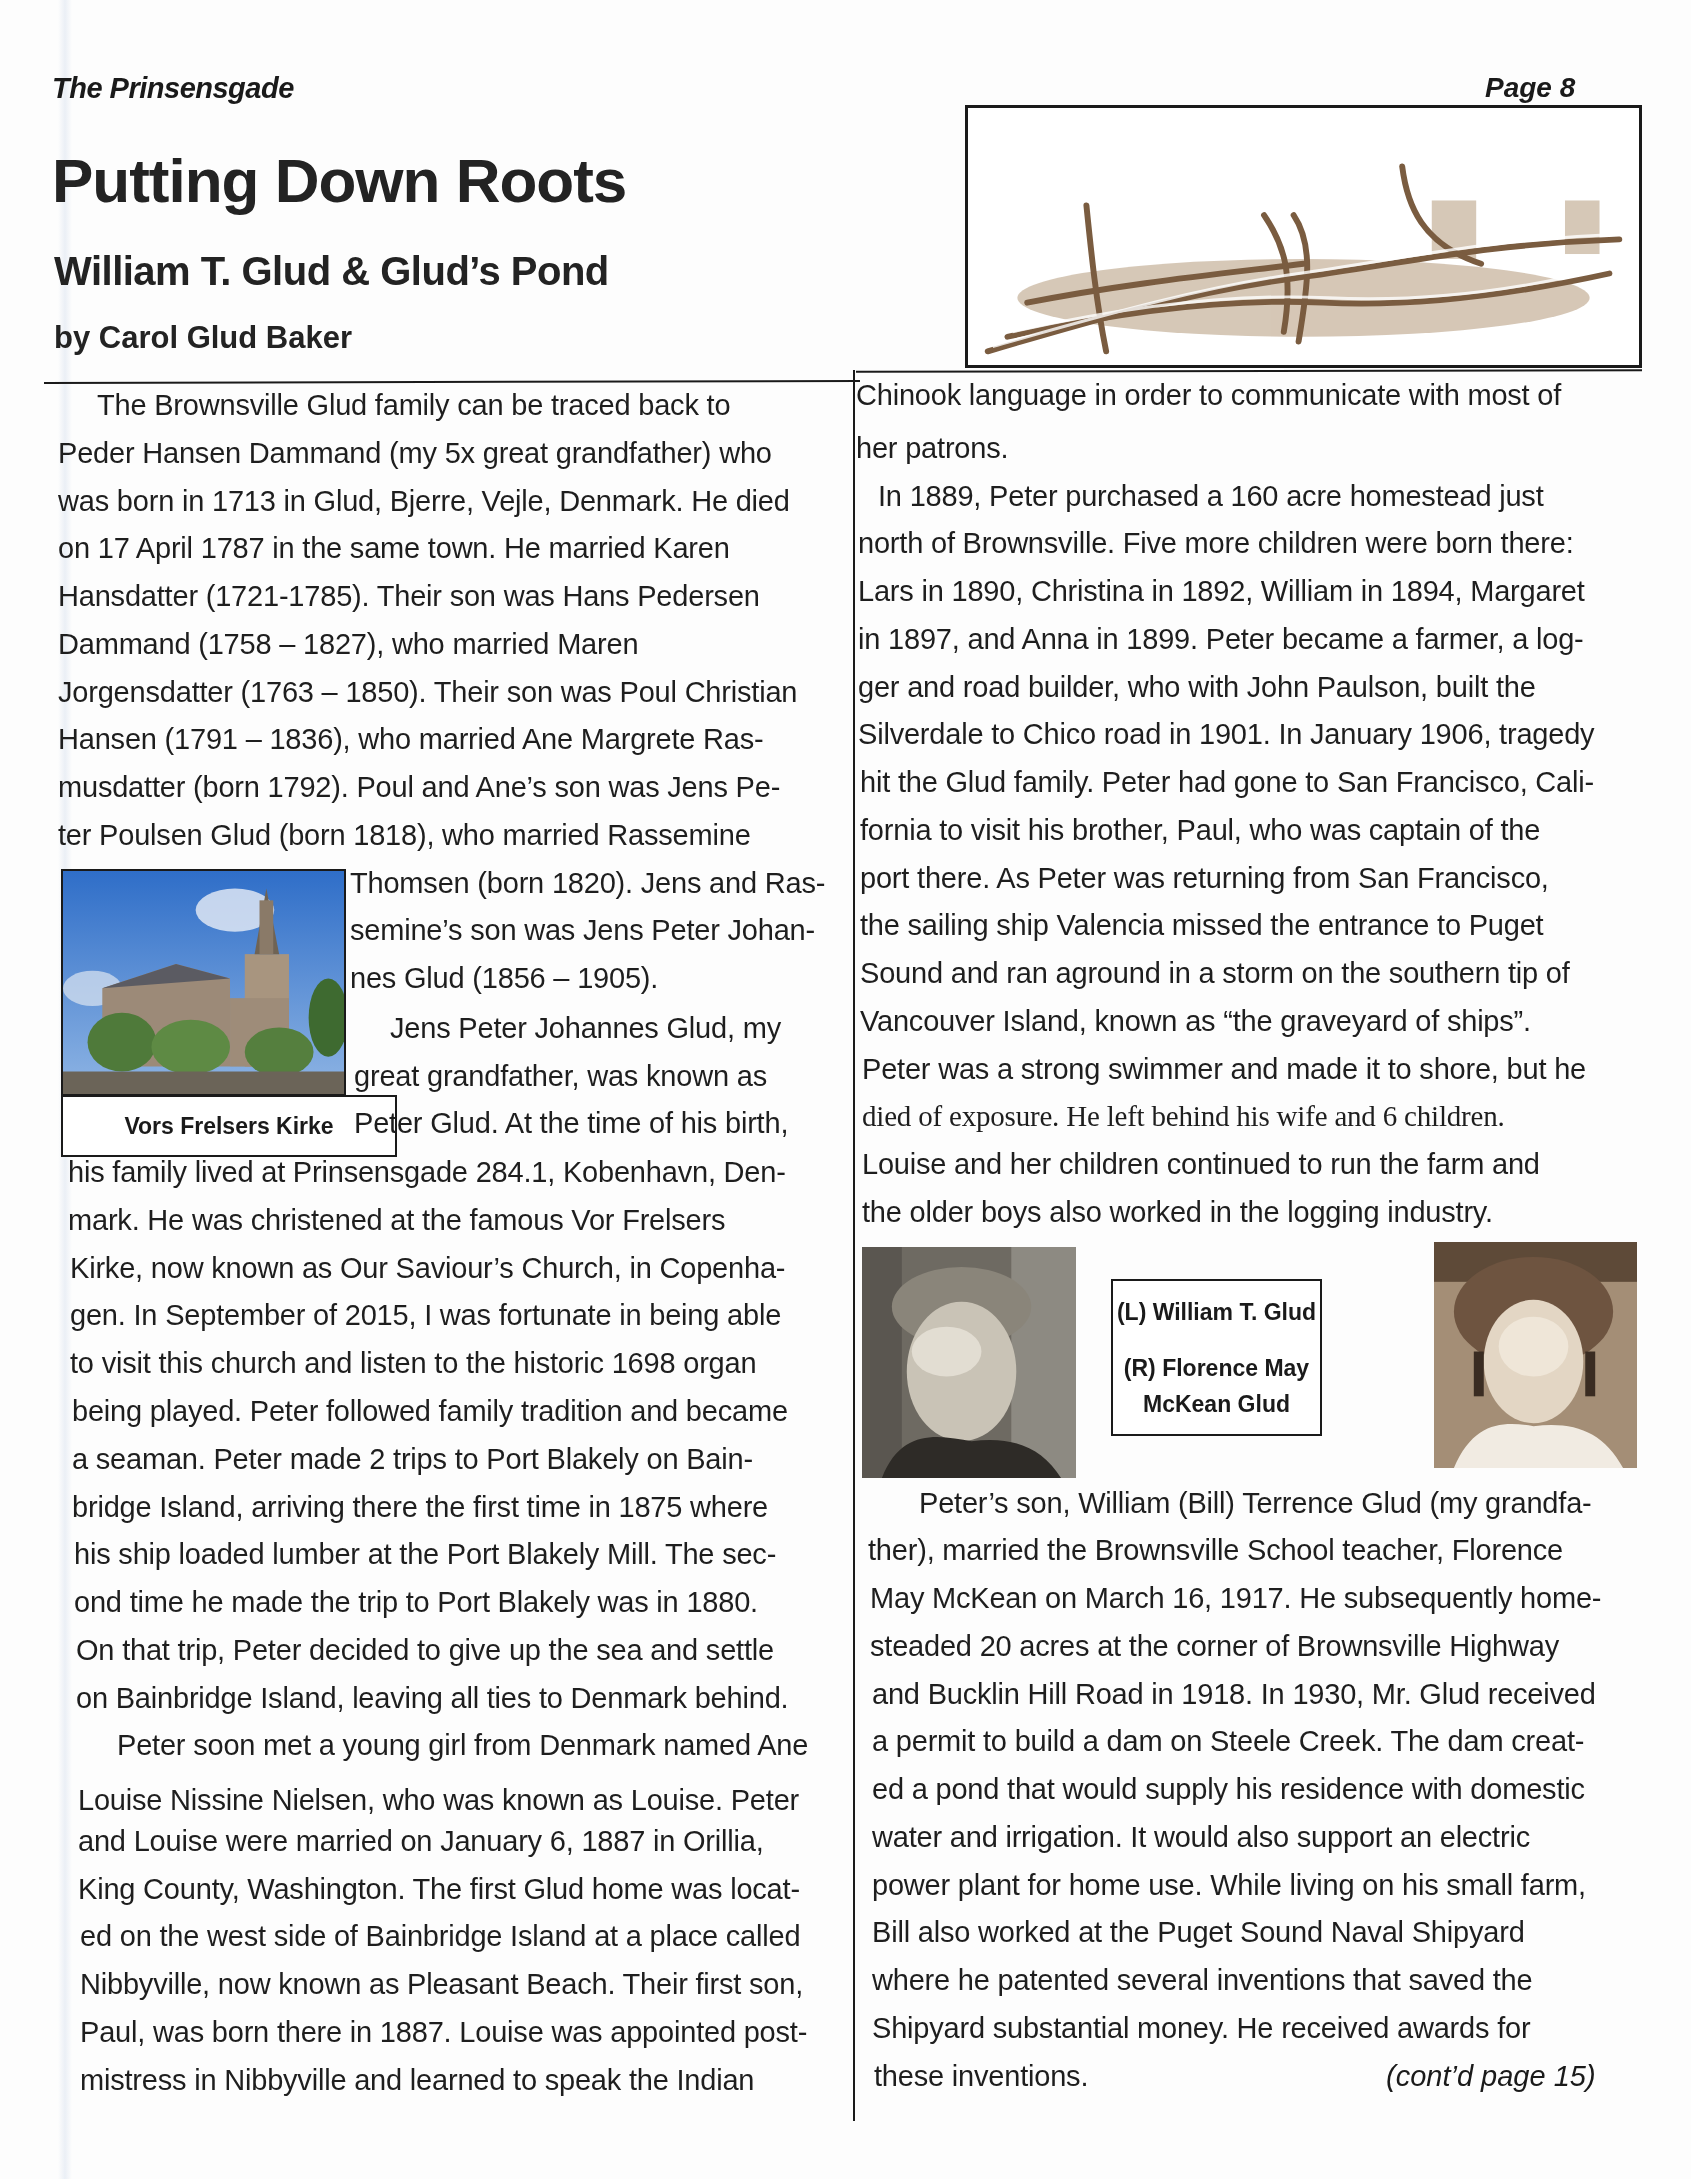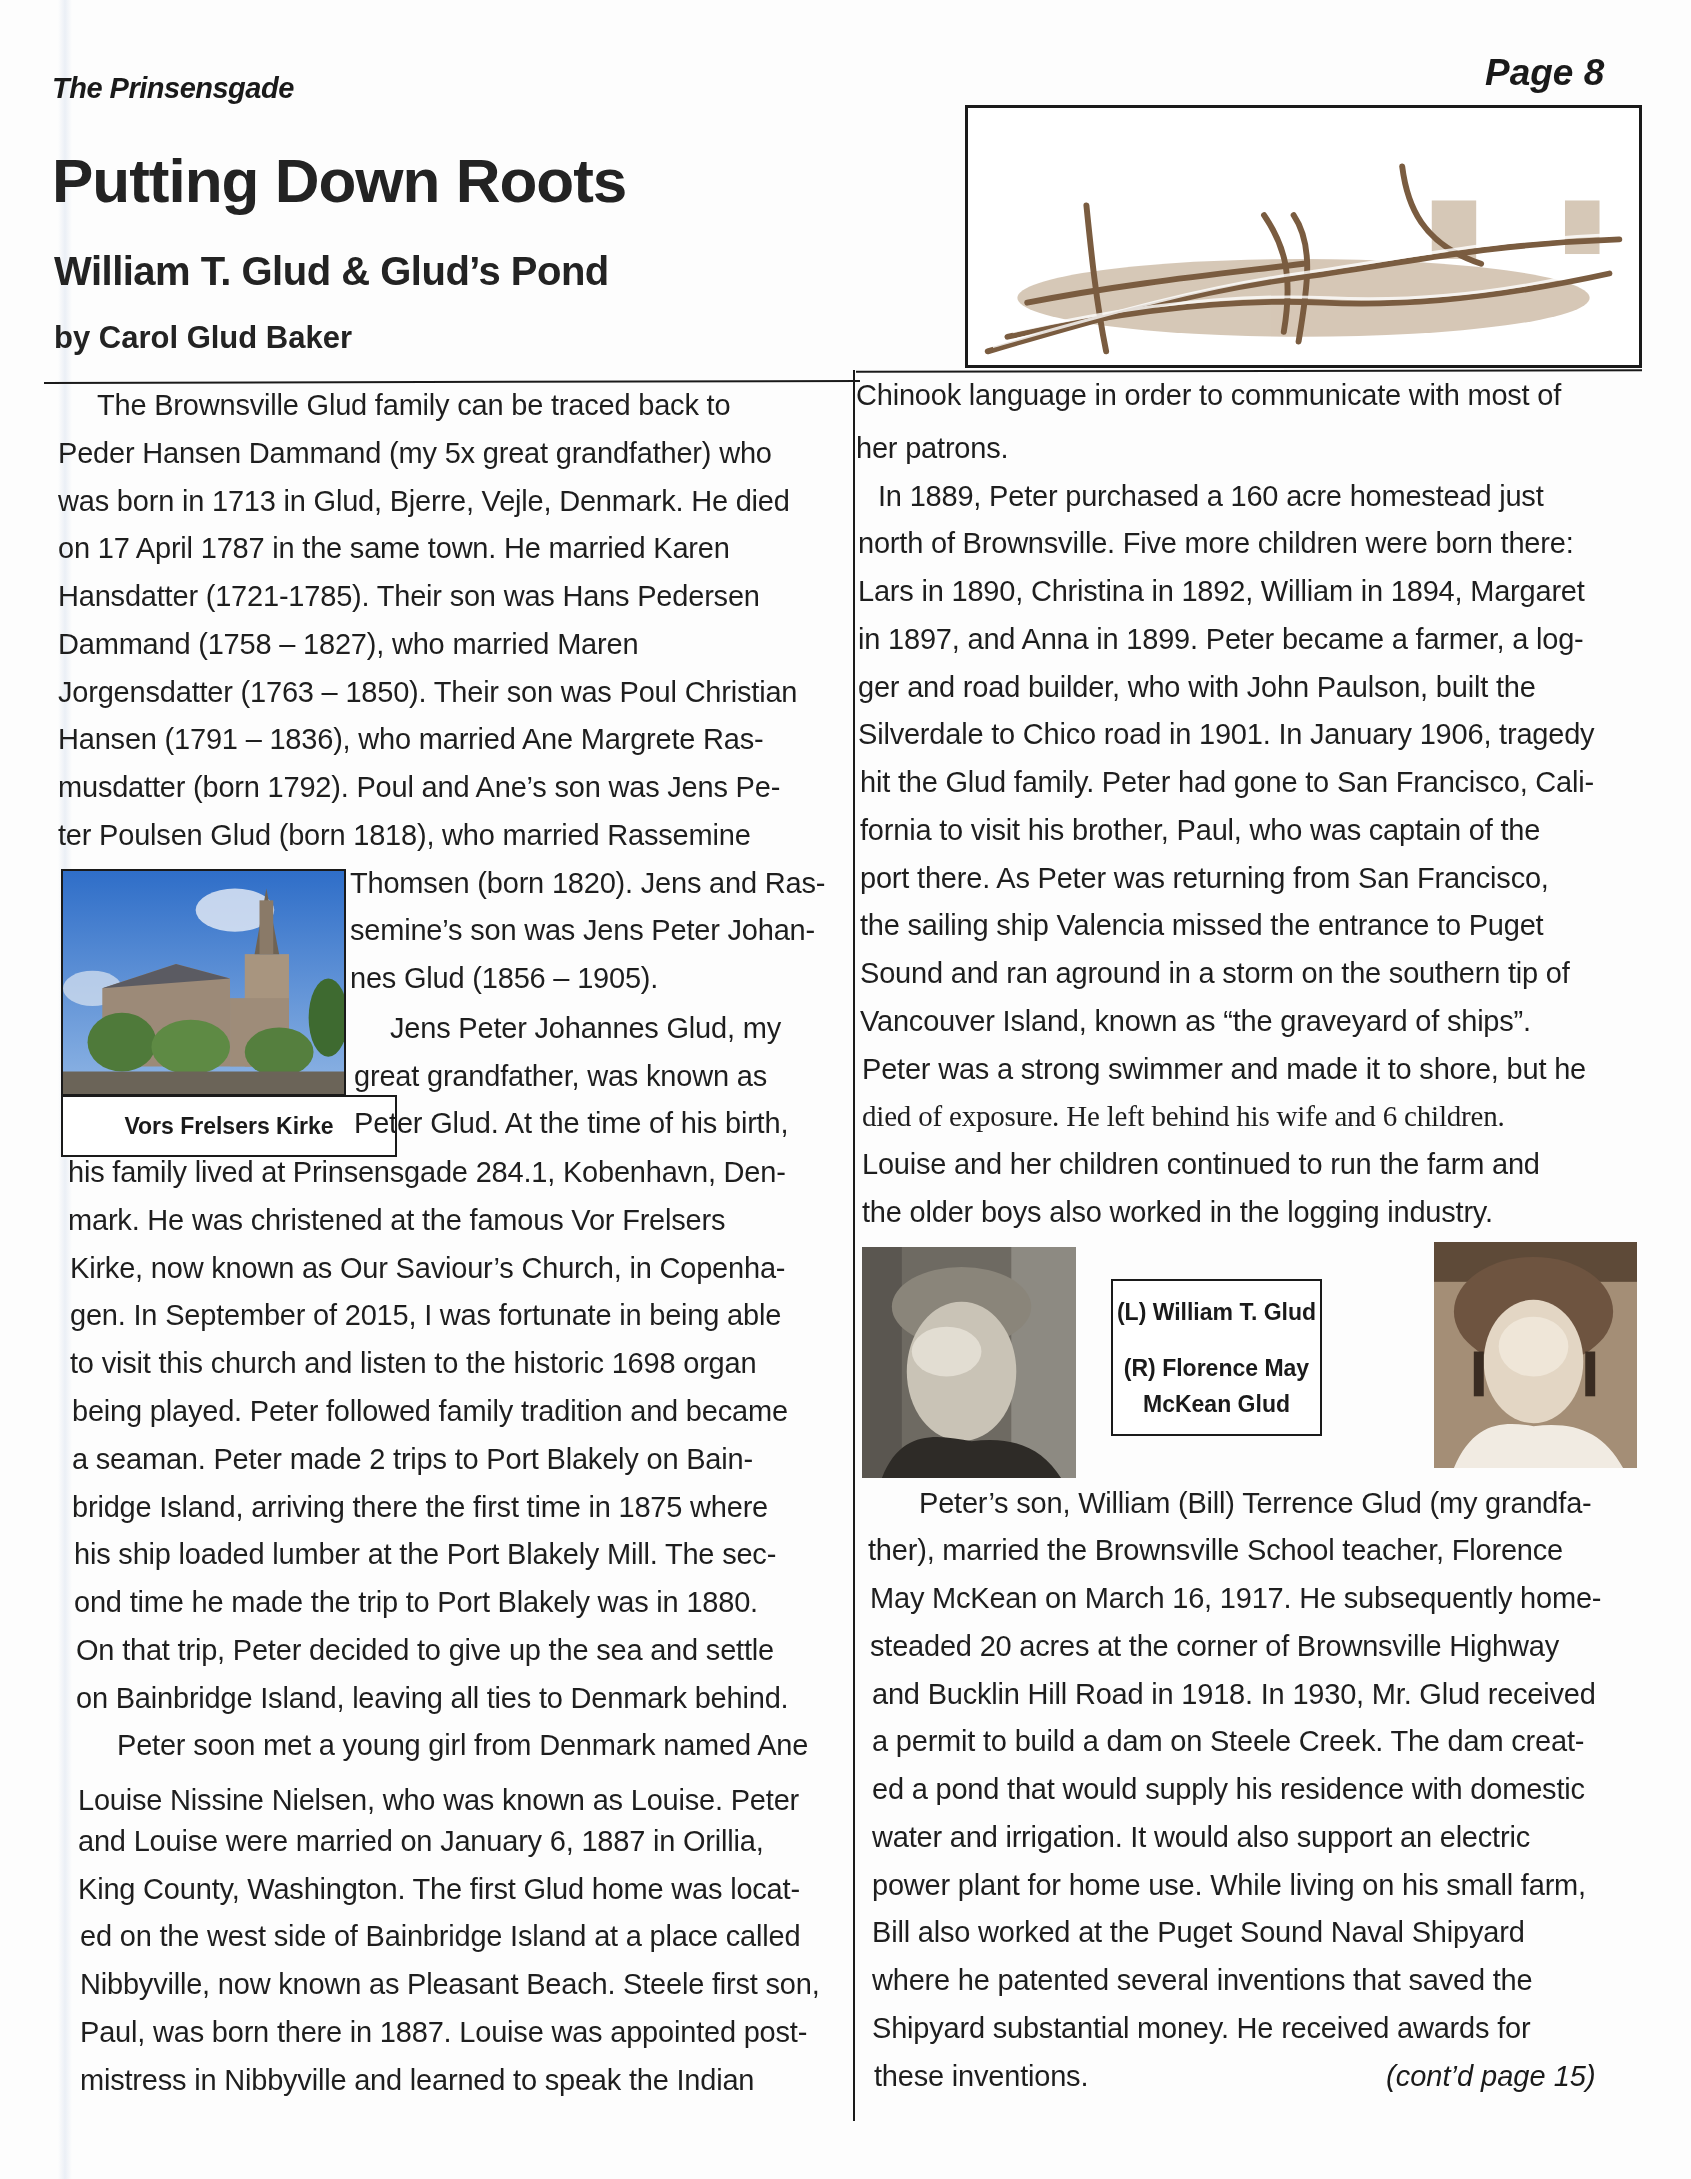--- a/index.html
+++ b/index.html
@@ -3,21 +3,21 @@
 <meta charset="utf-8">
 <style>
   * { box-sizing: border-box; margin: 0; padding: 0; }
   html, body { width: 1692px; height: 2179px; background: #fdfdfd; overflow: hidden; }
   body { position: relative; font-family: "Liberation Sans", "DejaVu Sans", sans-serif; color: #1a1a1a; }
 
   .scan-shade { position: absolute; left: 58px; top: 0; width: 14px; height: 2179px;
     background: linear-gradient(90deg, rgba(220,228,240,0) 0%, rgba(220,228,240,0.55) 50%, rgba(220,228,240,0) 100%); }
 
   .newsletter-name { position: absolute; left: 52px; top: 72px; font-size: 29px; font-weight: bold; font-style: italic; letter-spacing: -0.5px; }
-  .page-number { position: absolute; left: 1485px; top: 52px; font-size: 37px; font-weight: bold; font-style: italic; text-align: center; }
+  .page-number { position: absolute; left: 1485px; top: 72px; font-size: 28px; font-weight: bold; font-style: italic; text-align: center; }
 
   .title { position: absolute; left: 52px; top: 145px; font-size: 62px; font-weight: bold; letter-spacing: -1px; color: #232323; }
   .subtitle { position: absolute; left: 54px; top: 249px; font-size: 40px; font-weight: bold; letter-spacing: -0.5px; color: #232323; }
   .byline { position: absolute; left: 54px; top: 320px; font-size: 31px; font-weight: bold; color: #232323; }
 
   .hero-frame { position: absolute; left: 965px; top: 105px; width: 677px; height: 263px; border: 3px solid #1a1a1a; background: #fff; overflow: hidden; }
   .hero-frame svg { width: 100%; height: 100%; display: block; }
 
   .rule-top { position: absolute; left: 44px; top: 381px; width: 816px; height: 2px; background: #1a1a1a; transform: rotate(-0.15deg); }
   .rule-top-right { position: absolute; left: 856px; top: 370px; width: 786px; height: 2px; background: #1a1a1a; transform: rotate(-0.1deg); }
@@ -133,21 +133,21 @@
 <div class="line" style="left:72px; top:1489px;">bridge Island, arriving there the first time in 1875 where</div>
 <div class="line" style="left:74px; top:1536px;">his ship loaded lumber at the Port Blakely Mill. The sec-</div>
 <div class="line" style="left:74px; top:1584px;">ond time he made the trip to Port Blakely was in 1880.</div>
 <div class="line" style="left:76px; top:1632px;">On that trip, Peter decided to give up the sea and settle</div>
 <div class="line" style="left:76px; top:1680px;">on Bainbridge Island, leaving all ties to Denmark behind.</div>
 <div class="line" style="left:117px; top:1727px;">Peter soon met a young girl from Denmark named Ane</div>
 <div class="line" style="left:78px; top:1749px;margin-top:33px;">Louise Nissine Nielsen, who was known as Louise. Peter</div>
 <div class="line" style="left:78px; top:1823px;">and Louise were married on January 6, 1887 in Orillia,</div>
 <div class="line" style="left:78px; top:1871px;">King County, Washington. The first Glud home was locat-</div>
 <div class="line" style="left:80px; top:1918px;">ed on the west side of Bainbridge Island at a place called</div>
-<div class="line" style="left:80px; top:1966px;">Nibbyville, now known as Pleasant Beach. Steele first son,</div>
+<div class="line" style="left:80px; top:1966px;">Nibbyville, now known as Pleasant Beach. Their first son,</div>
 <div class="line" style="left:80px; top:2014px;">Paul, was born there in 1887. Louise was appointed post-</div>
 <div class="line" style="left:80px; top:2062px;">mistress in Nibbyville and learned to speak the Indian</div>
 
 <div class="line" style="left:856px; top:377px;">Chinook language in order to communicate with most of</div>
 <div class="line" style="left:856px; top:430px;">her patrons.</div>
 <div class="line" style="left:878px; top:478px;">In 1889, Peter purchased a 160 acre homestead just</div>
 <div class="line" style="left:858px; top:525px;">north of Brownsville. Five more children were born there:</div>
 <div class="line" style="left:858px; top:573px;">Lars in 1890, Christina in 1892, William in 1894, Margaret</div>
 <div class="line" style="left:858px; top:621px;">in 1897, and Anna in 1899. Peter became a farmer, a log-</div>
 <div class="line" style="left:858px; top:669px;">ger and road builder, who with John Paulson, built the</div>

